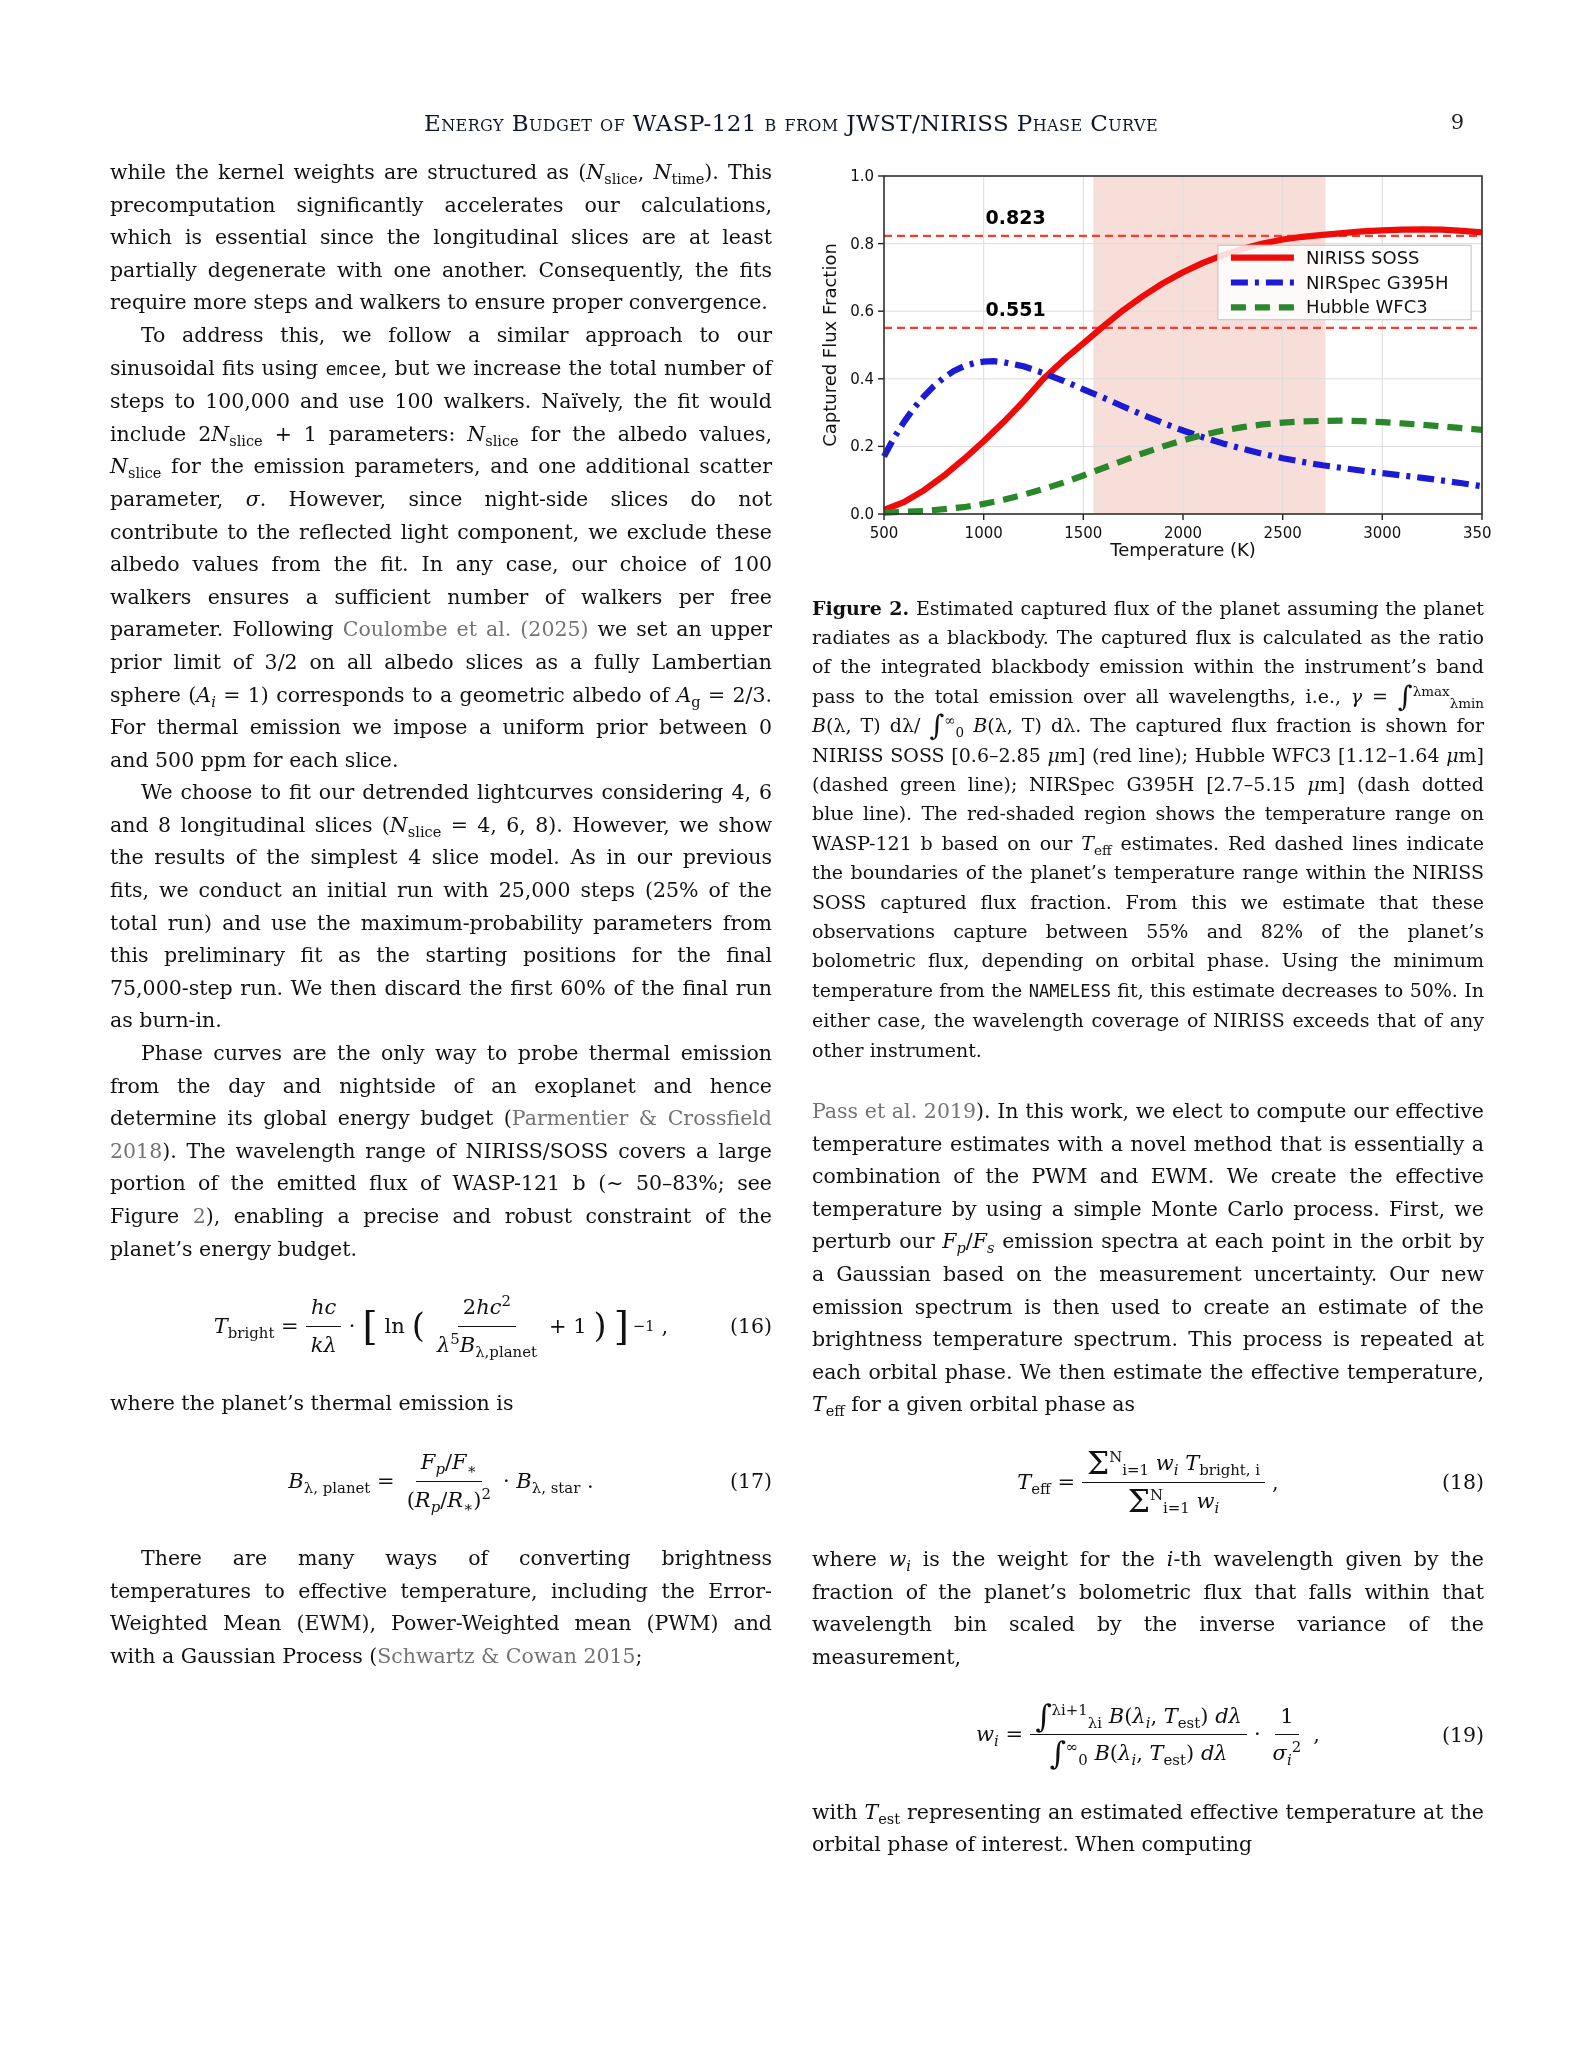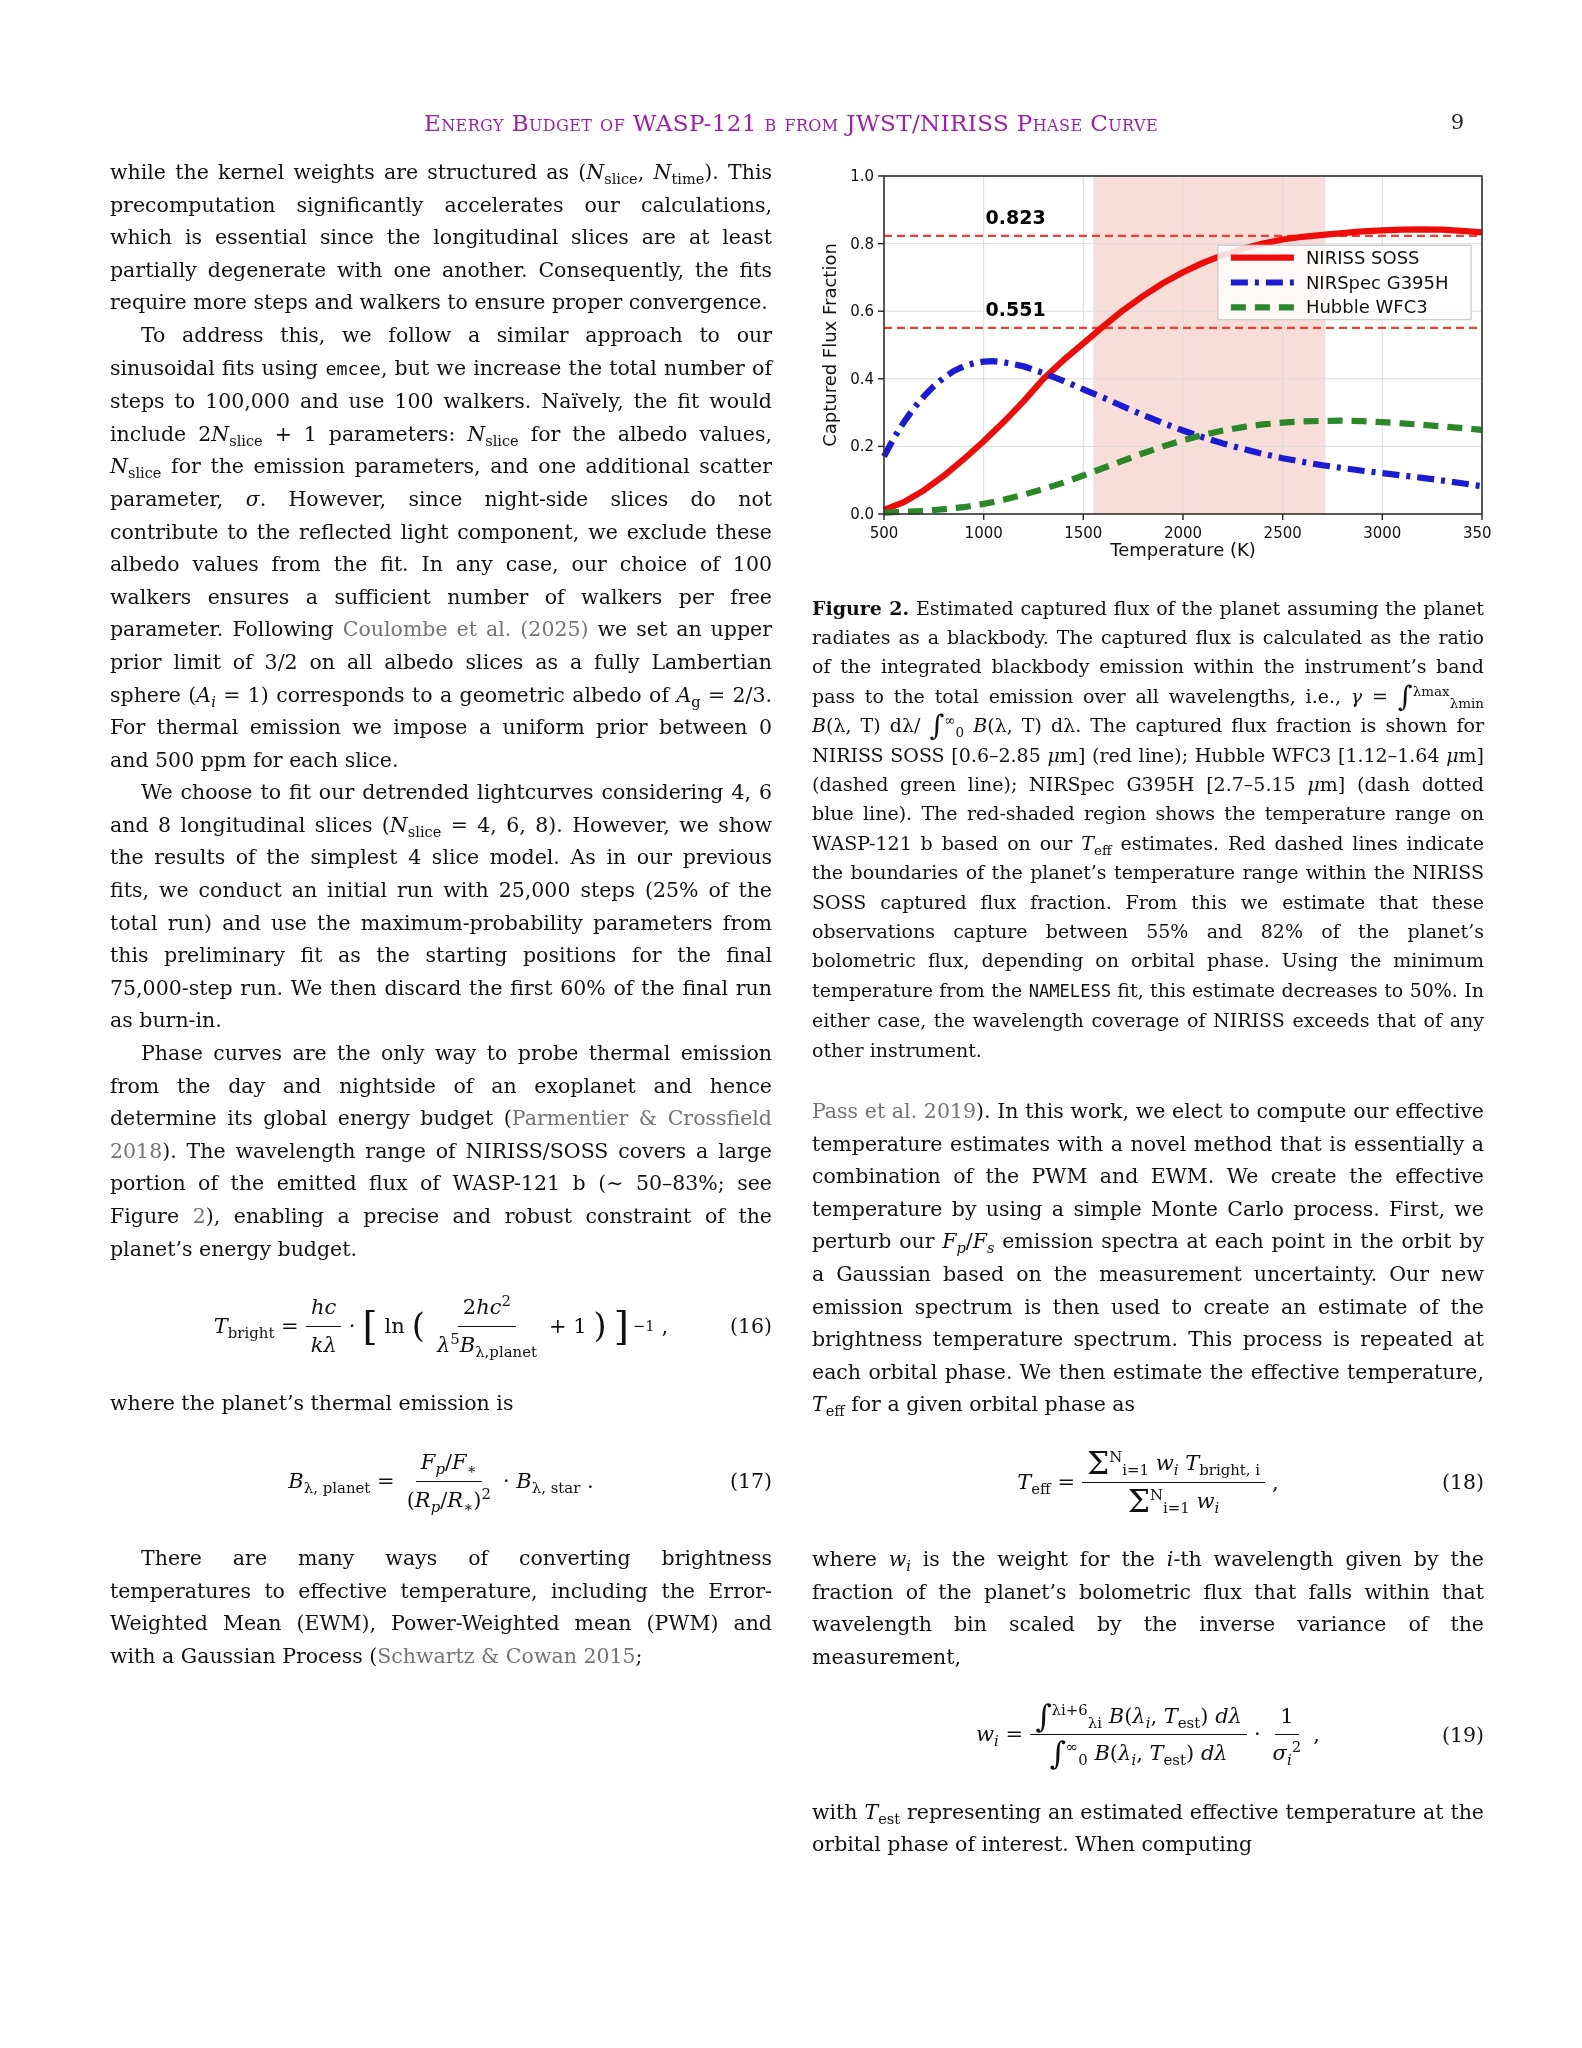--- a/index.html
+++ b/index.html
@@ -2,21 +2,21 @@
 <html><head>
 <meta charset="utf-8">
 <style>
   html,body{margin:0;padding:0;}
   body{
     width:1582px;height:2048px;position:relative;background:#ffffff;
     font-family:"DejaVu Serif",serif;color:#111111;
   }
   .page-header-title{
     position:absolute;top:110px;left:0;width:100%;text-align:center;
-    font-variant:small-caps;font-size:23px;letter-spacing:.4px;color:#a21caf;
+    font-variant:small-caps;font-size:23px;letter-spacing:.4px;color:#0f172a;
   }
   .pagenum{position:absolute;top:110px;right:118px;font-size:21px;color:#222;}
   .col{position:absolute;text-align:justify;font-size:20.5px;line-height:32.6px;}
   #col-left{left:110px;top:156px;width:662px;}
   #col-right{left:812px;top:158px;width:672px;}
   p{margin:0;text-indent:31px;}
   p.noindent{text-indent:0;}
   .seg-i{font-style:italic;}
   .seg-b{font-weight:bold;}
   .seg-sub{vertical-align:sub;font-size:71%;line-height:0;}
@@ -174,21 +174,21 @@
     </span>
     <span class="eq-tag">(18)</span>
   </div>
 
   <p class="noindent"><span>where </span><span class="seg-i">w</span><span class="seg-i seg-sub">i</span><span> is the weight for the </span><span class="seg-i">i</span><span>-th wavelength given by the fraction of the planet’s bolometric flux that falls within that wavelength bin scaled by the inverse variance of the measurement,</span></p>
 
   <div class="equation">
     <span class="eq-body">
       <span><span class="seg-i">w</span><span class="seg-i seg-sub">i</span><span> = </span></span>
       <span class="frac">
-          <span class="num"><span class="seg-big">∫</span><span class="seg-sup">λi+6</span><span class="seg-sub">λi</span><span> </span><span class="seg-i">B</span><span>(</span><span class="seg-i">λ</span><span class="seg-i seg-sub">i</span><span>, </span><span class="seg-i">T</span><span class="seg-sub">est</span><span>) </span><span class="seg-i">dλ</span></span>
+          <span class="num"><span class="seg-big">∫</span><span class="seg-sup">λi+1</span><span class="seg-sub">λi</span><span> </span><span class="seg-i">B</span><span>(</span><span class="seg-i">λ</span><span class="seg-i seg-sub">i</span><span>, </span><span class="seg-i">T</span><span class="seg-sub">est</span><span>) </span><span class="seg-i">dλ</span></span>
           <span class="den"><span class="seg-big">∫</span><span class="seg-sup">∞</span><span class="seg-sub">0</span><span> </span><span class="seg-i">B</span><span>(</span><span class="seg-i">λ</span><span class="seg-i seg-sub">i</span><span>, </span><span class="seg-i">T</span><span class="seg-sub">est</span><span>) </span><span class="seg-i">dλ</span></span>
         </span>
       <span>·</span>
       <span class="frac">
           <span class="num"><span>1</span></span>
           <span class="den"><span class="seg-i">σ</span><span class="seg-i seg-sub">i</span><span class="seg-sup">2</span></span>
         </span>
       <span>,</span>
     </span>
     <span class="eq-tag">(19)</span>

